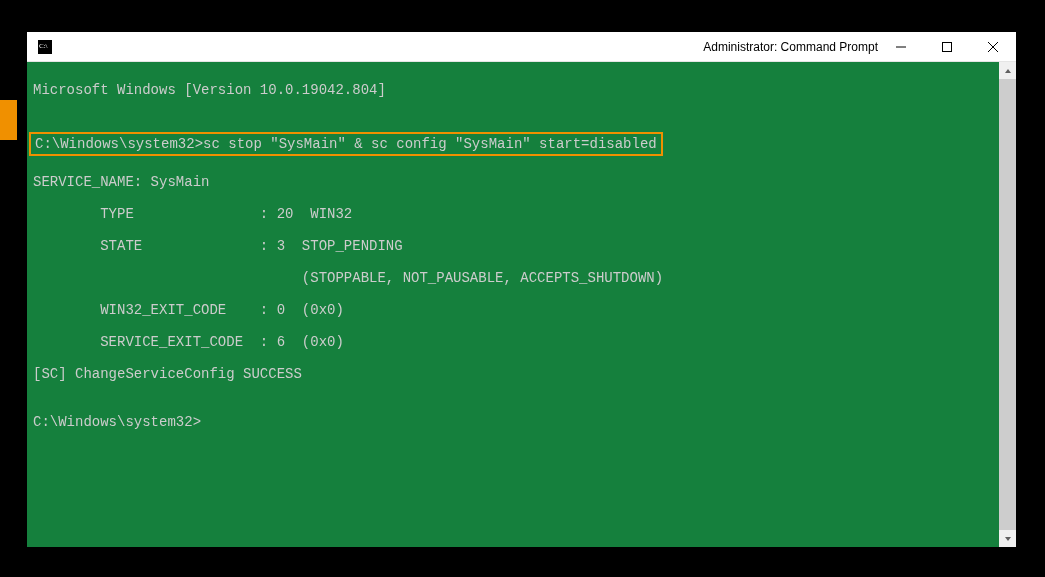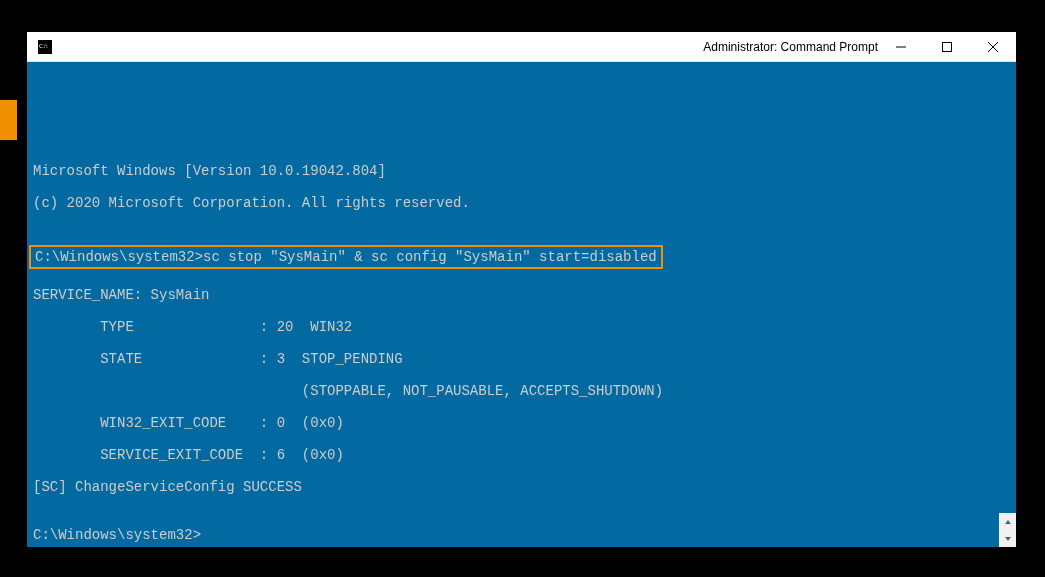--- a/index.html
+++ b/index.html
@@ -71,24 +71,23 @@
       align-items: center;
       justify-content: center;
       cursor: pointer;
     }
     .titlebar-btn svg {
       width: 10px;
       height: 10px;
     }
     .console-area {
       flex: 1;
-      background: #0369a1;
+      background: #15803d;
       position: relative;
       display: flex;
-      align-items: flex-end;
     }
     .console-content {
       flex: 1;
       padding: 4px 6px;
       color: #cccccc;
       font-size: 14px;
       line-height: 16px;
       font-family: Consolas, 'Courier New', monospace;
       white-space: pre;
     }
@@ -157,21 +156,20 @@
           <line x1="0" y1="0" x2="10" y2="10" stroke="#000000" stroke-width="1"></line>
           <line x1="10" y1="0" x2="0" y2="10" stroke="#000000" stroke-width="1"></line>
         </svg>
       </div>
     </div>
   </div>
 
   <div class="console-area">
     <div class="console-content">
 <span class="console-line">Microsoft Windows [Version 10.0.19042.804]</span>
-<span class="console-line">(c) 2020 Microsoft Corporation. All rights reserved.</span>
 <span class="console-line"></span>
 <span class="highlight-line">C:\Windows\system32&gt;sc stop "SysMain" &amp; sc config "SysMain" start=disabled</span>
 <span class="console-line"></span>
 <span class="console-line">SERVICE_NAME: SysMain</span>
 <span class="console-line">        TYPE               : 20  WIN32</span>
 <span class="console-line">        STATE              : 3  STOP_PENDING</span>
 <span class="console-line">                                (STOPPABLE, NOT_PAUSABLE, ACCEPTS_SHUTDOWN)</span>
 <span class="console-line">        WIN32_EXIT_CODE    : 0  (0x0)</span>
 <span class="console-line">        SERVICE_EXIT_CODE  : 6  (0x0)</span>
 <span class="console-line">[SC] ChangeServiceConfig SUCCESS</span>

